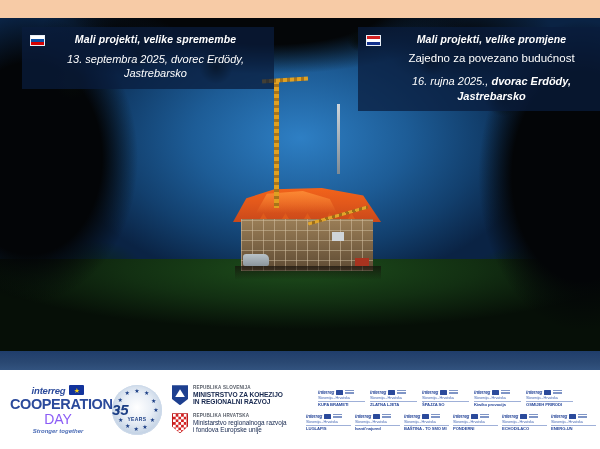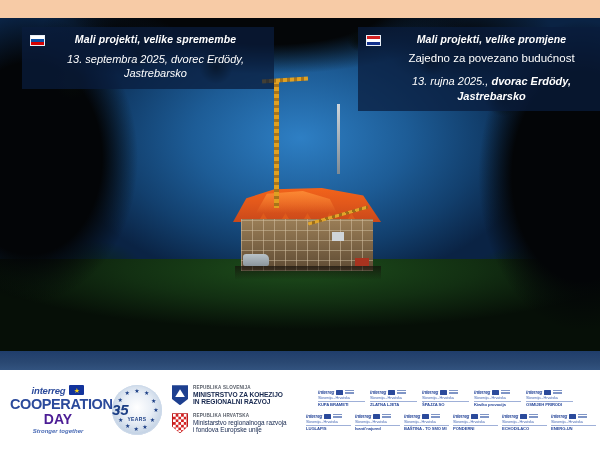--- a/index.html
+++ b/index.html
@@ -184,21 +184,21 @@
     width: 15px; height: 10px; background: #12339c; position: relative; border-radius: 1px;
   }
   .euflag::after {
     content: "★"; position: absolute; left: 50%; top: 50%;
     transform: translate(-50%,-50%); color: #f7d117; font-size: 7px; line-height: 1;
   }
   .icd-main {
     font-size: 14.5px; font-weight: 700; letter-spacing: -.4px;
     color: #2b4a9b; line-height: 1.02; margin-top: 1px;
   }
-  .icd-day { font-size: 14px; font-weight: 700; color: #4c1d95; line-height: 1.02; }
+  .icd-day { font-size: 14px; font-weight: 400; color: #8b5cf6; line-height: 1.02; }
   .icd-sub {
     font-size: 6px; font-weight: 700; font-style: italic; color: #4a6bb5; margin-top: 2px;
   }
   
   .badge35 {
     width: 50px; height: 50px; border-radius: 50%;
     background: radial-gradient(circle at 50% 45%, #ffffff 0%, #e8eef6 40%, #c3d2e4 72%, #9fb5d0 100%);
     position: relative; flex: 0 0 auto;
     display: flex; align-items: center; justify-content: flex-start;
     box-shadow: inset 0 0 0 1px #cddaea;
@@ -321,21 +321,21 @@
     </div>
   </div>
 
   <div class="panel panel-right">
     <div class="panel-row">
       <div class="flag flag-hr"></div>
       <div class="panel-texts">
         <div class="tagline">Mali projekti, velike promjene</div>
         <div class="headline">Zajedno za povezano budućnost</div>
         <div class="venue">
-          <span>13. rujna 2025., </span><b>dvorac Erdödy,</b>
+          <span>16. rujna 2025., </span><b>dvorac Erdödy,</b>
           <br>
           <b>Jastrebarsko</b>
         </div>
       </div>
     </div>
   </div>
 
   <div class="band"></div>
 
   <div class="footer">

